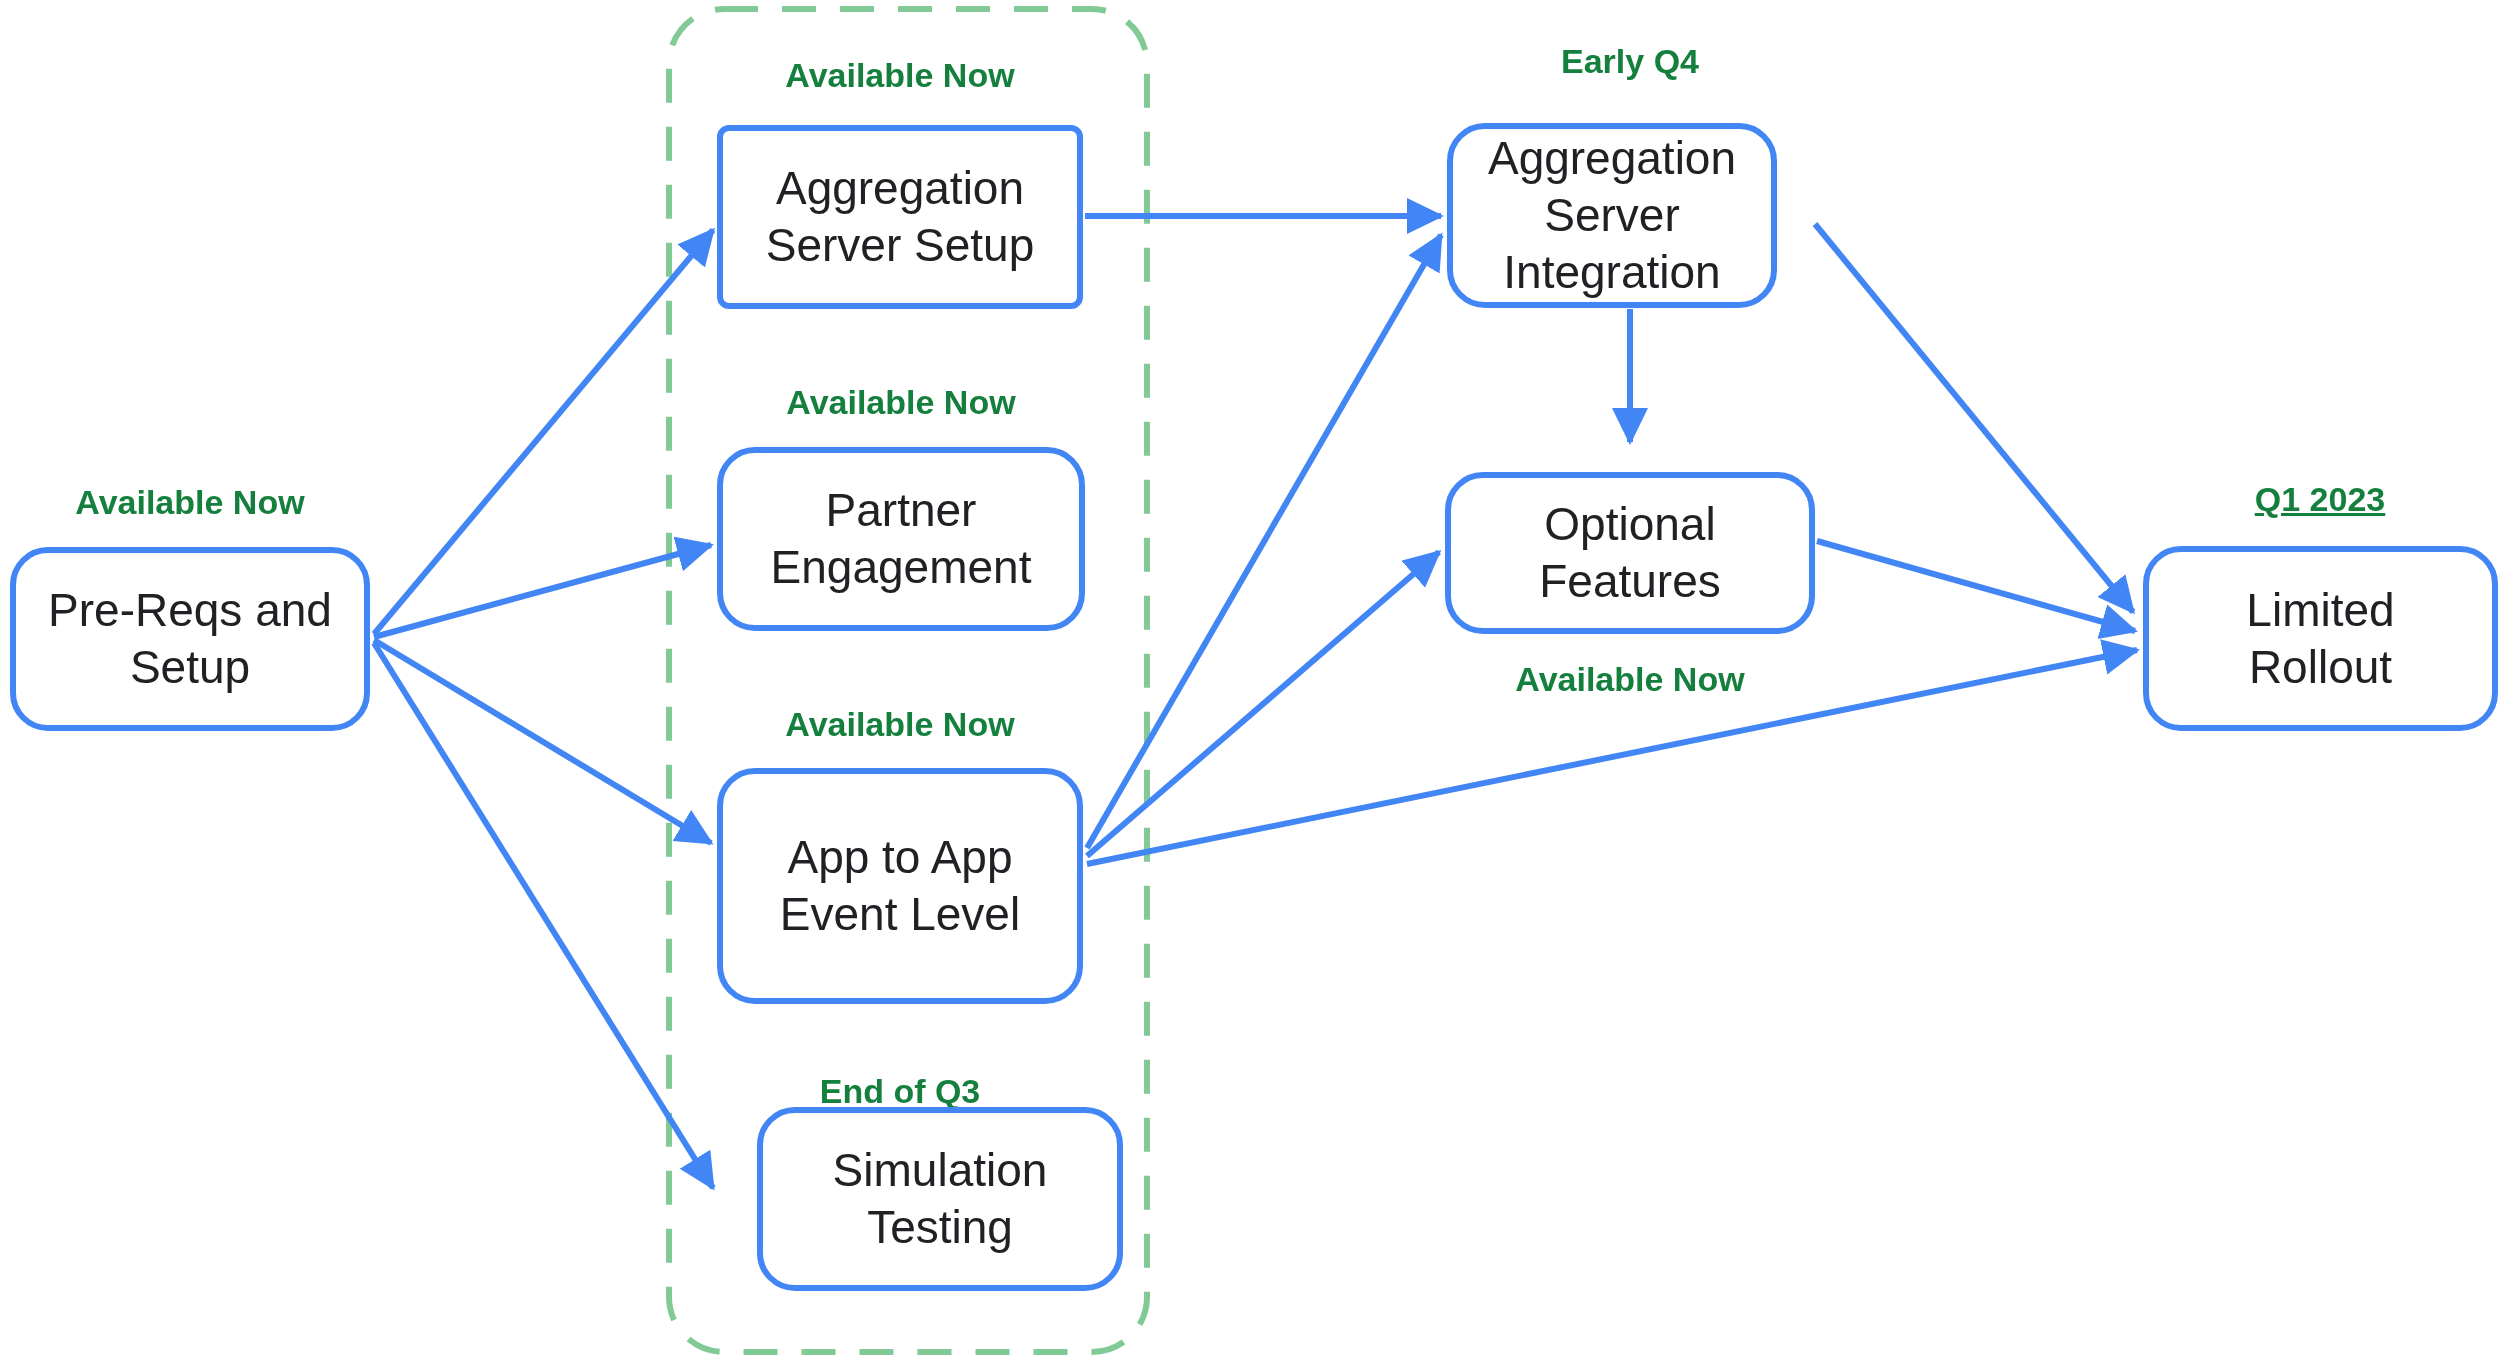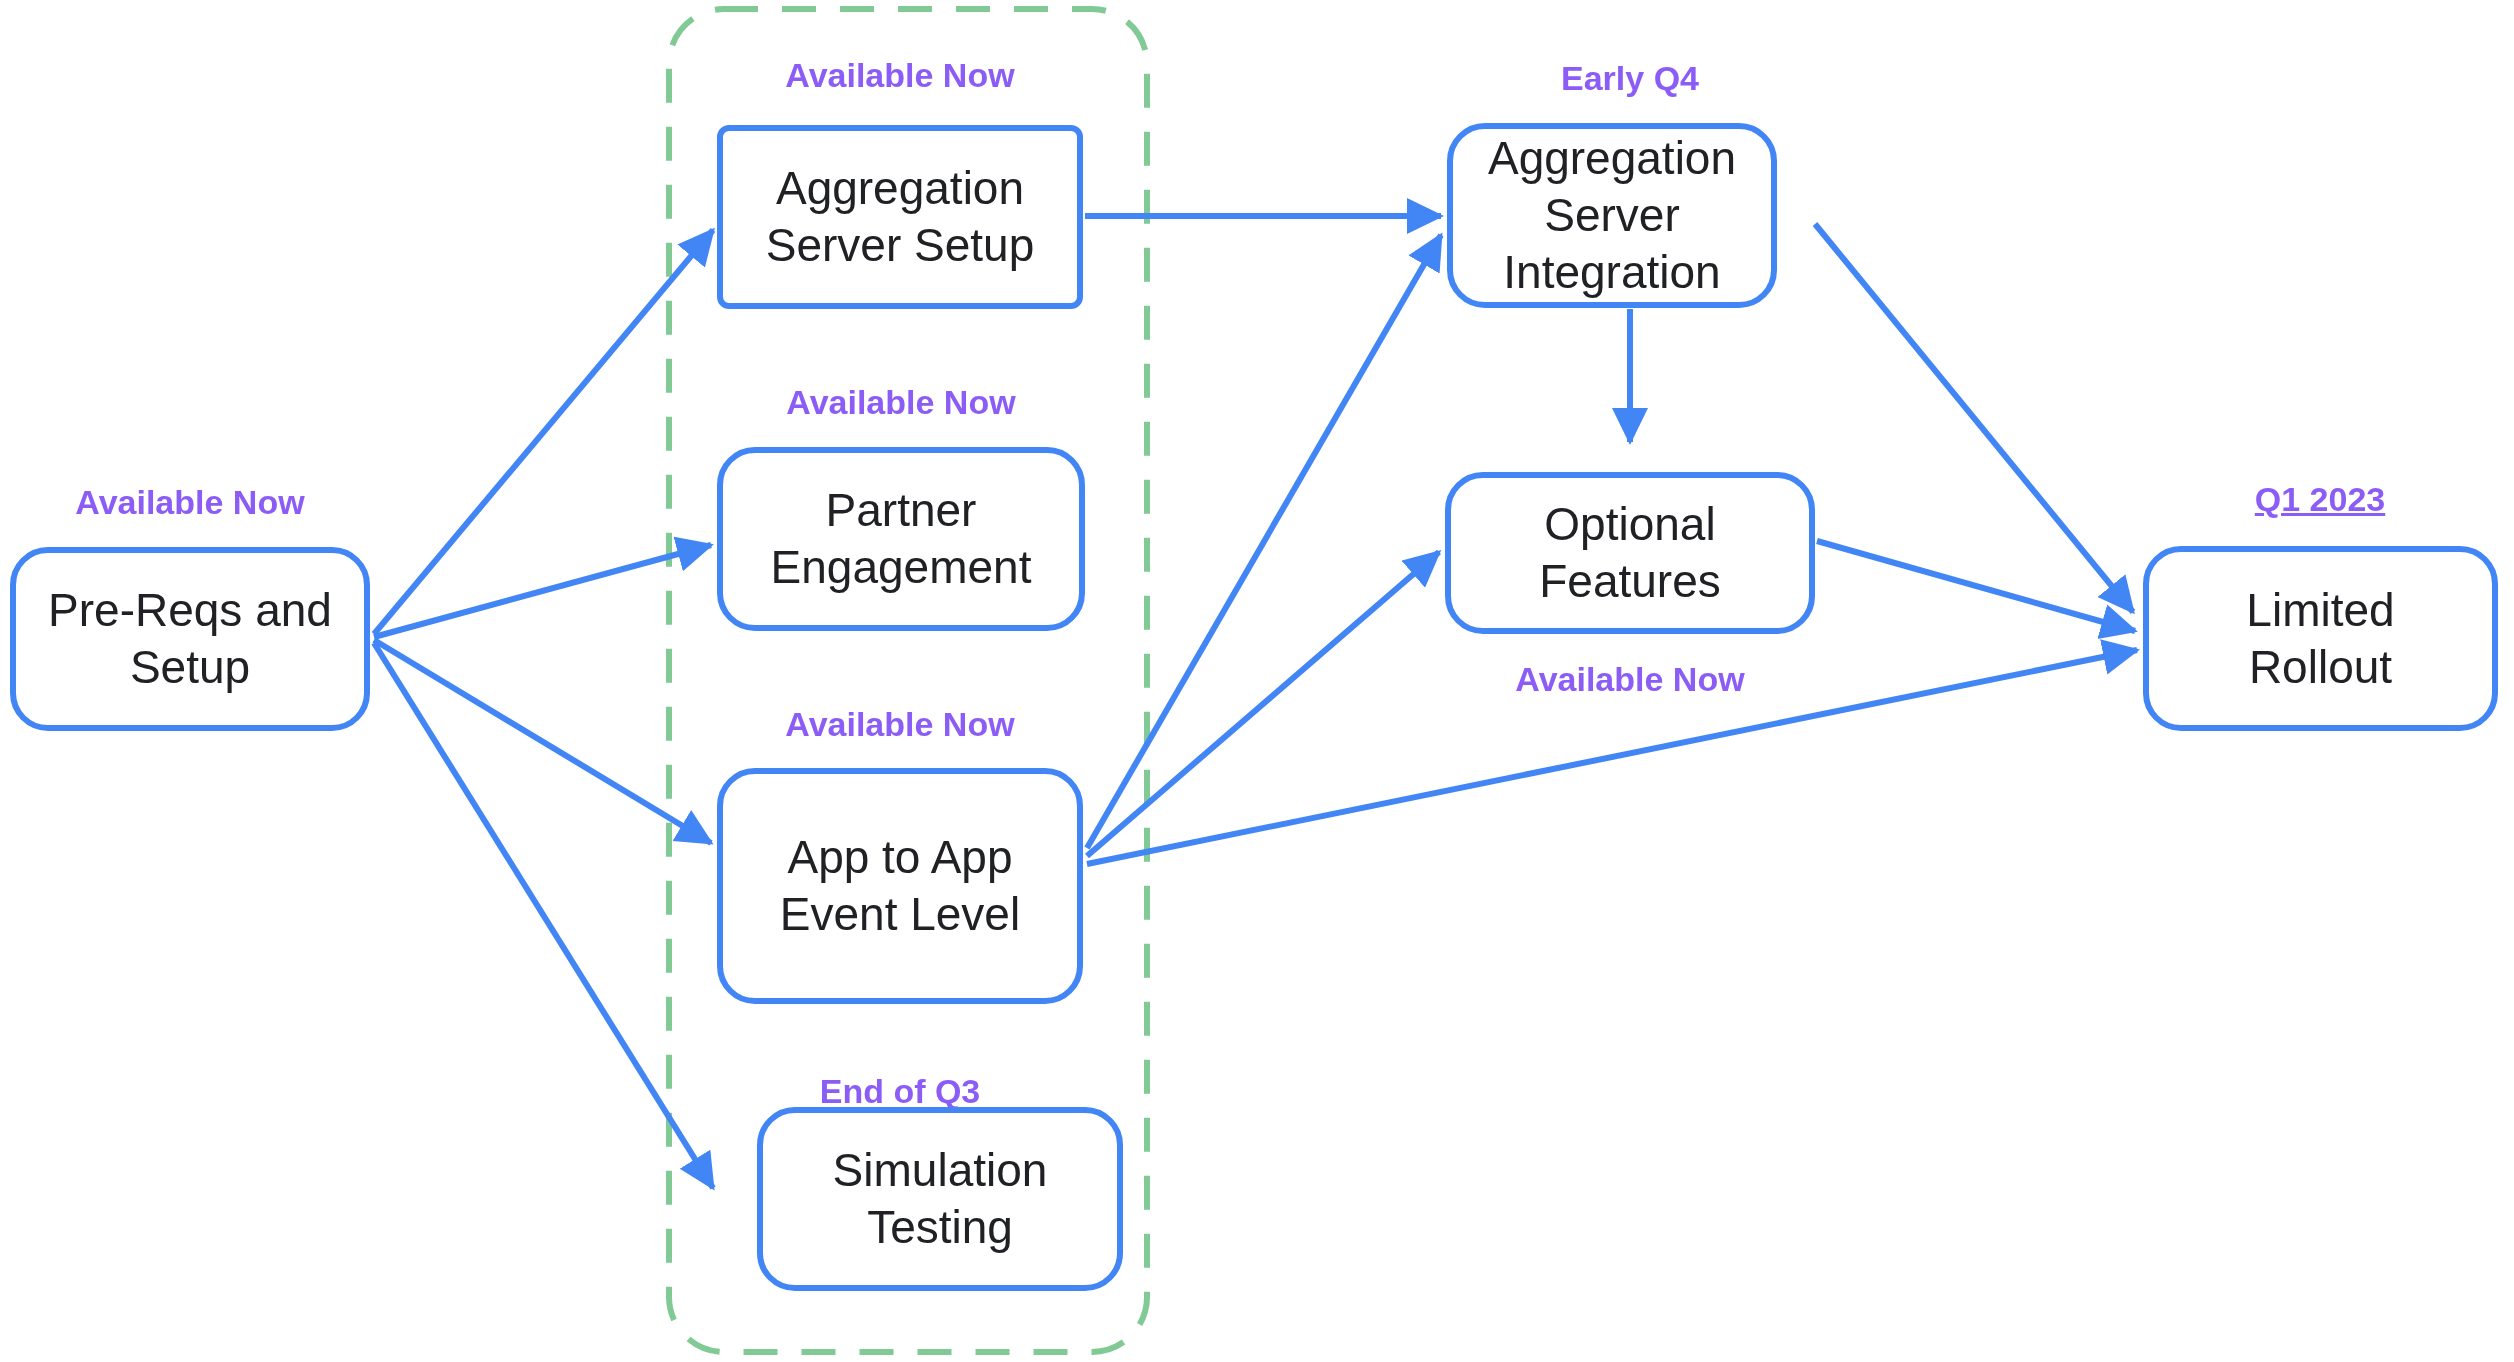--- a/index.html
+++ b/index.html
@@ -9,21 +9,21 @@
   .node{
     position:absolute;box-sizing:border-box;background:#ffffff;
     border:6px solid #4285f4;border-radius:38px;
     display:flex;align-items:center;justify-content:center;
     text-align:center;padding:0 18px;
   }
   .node-label{font-size:46px;line-height:57px;font-weight:500;color:#202124;}
   .node-narrow{padding:16px 24px;}
   .status{
     position:absolute;transform:translateX(-50%);
-    font-size:34px;font-weight:600;color:#8b5cf6;white-space:nowrap;
+    font-size:34px;font-weight:600;color:#15803d;white-space:nowrap;
   }
 </style>
 </head>
 <body>
 
 <div class="canvas">
 
   <svg class="connector-layer" viewBox="0 0 2514 1362" aria-hidden="true">
     <defs>
       <marker id="arrowhead" markerUnits="userSpaceOnUse" markerWidth="44" markerHeight="44" refX="34" refY="18" orient="auto">
@@ -46,21 +46,21 @@
       <line x1="1815" y1="224" x2="2133" y2="612" marker-end="url(#arrowhead)" stroke="#4285f4"></line>
       <line x1="1817" y1="541" x2="2135" y2="631" marker-end="url(#arrowhead)" stroke="#4285f4"></line>
     </g>
   </svg>
 
   <div class="status" style="left:190px;  top:483px;">Available Now</div>
   <div class="status" style="left:900px;  top:56px;">Available Now</div>
   <div class="status" style="left:901px;  top:383px;">Available Now</div>
   <div class="status" style="left:900px;  top:705px;">Available Now</div>
   <div class="status" style="left:900px;  top:1072px;">End of Q3</div>
-  <div class="status" style="left:1630px; top:59px;">Early Q4</div>
+  <div class="status" style="left:1630px; top:42px;">Early Q4</div>
   <div class="status" style="left:1630px; top:660px;">Available Now</div>
   <div class="status" style="left:2320px; top:480px;text-decoration:underline;">Q1 2023</div>
 
   <div class="node" style="left:10px;   top:547px;  width:360px; height:184px;">
     <span class="node-label">Pre-Reqs and Setup</span>
   </div>
   <div class="node" style="left:717px;  top:125px;  width:366px; height:184px;border-radius:12px;">
     <span class="node-label">Aggregation Server Setup</span>
   </div>
   <div class="node" style="left:717px;  top:447px;  width:368px; height:184px;">

